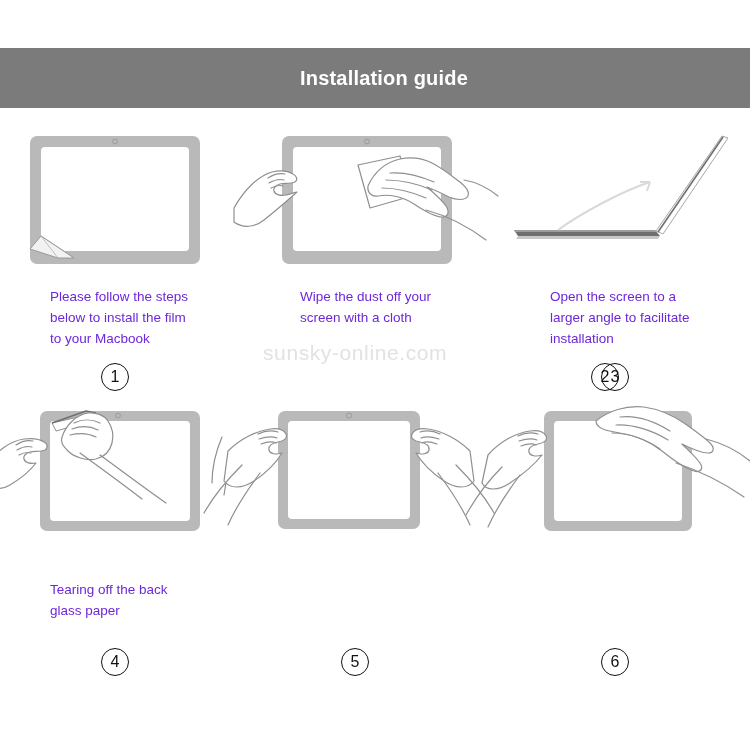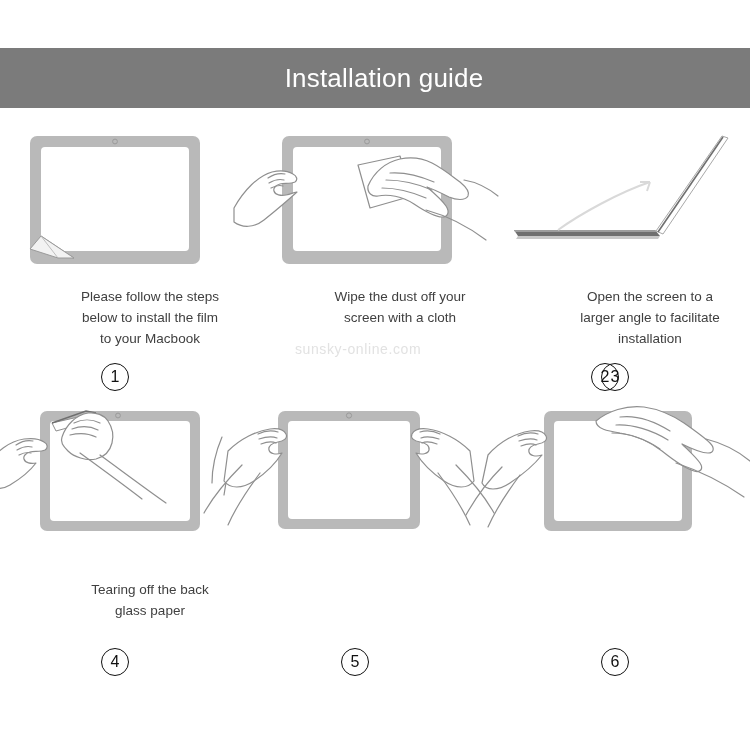--- a/index.html
+++ b/index.html
@@ -23,22 +23,22 @@
     top: 48px;
     width: 750px;
     height: 60px;
     background: #7b7b7b;
     display: flex;
     align-items: center;
     justify-content: center;
   }
   #header-title {
     color: #ffffff;
-    font-size: 26px;
-    font-weight: 400;
+    font-size: 20px;
+    font-weight: 700;
     letter-spacing: 0.2px;
     line-height: 1;
     margin-left: 18px;
   }
 
   
   #steps-grid {
     position: absolute;
     left: 0;
     top: 118px;
@@ -64,23 +64,22 @@
     top: 0;
     overflow: visible;
   }
   .step-caption {
     position: absolute;
     left: 50px;
     top: 168px;
     width: 200px;
     font-size: 13.5px;
     line-height: 21px;
-    color: #404040;
+    color: #6d28d9;
     white-space: pre-line;
-    text-align: center;
   }
   .row2 .step-caption {
     top: 160px;
     margin-top: 16px;
   }
   .step-badge {
     position: absolute;
     width: 28px;
     height: 28px;
     border: 1.4px solid #111;
@@ -101,26 +100,25 @@
   
   #panel-4 .step-badge { left: 101px; top: 245px; }
   #panel-5 .step-badge { left: 91px;  top: 245px; }
   #panel-6 .step-badge { left: 101px; top: 245px; }
 
   
   #watermark {
     position: absolute;
     left: 263px;
     top: 341px;
-    font-size: 14px;
+    font-size: 21px;
     color: #e2e2e2;
     letter-spacing: 0.6px;
     white-space: nowrap;
     pointer-events: none;
-    margin-left: 32px;
   }
 
   
   .hand { fill: none; stroke: #8f8f8f; stroke-width: 1.2; stroke-linejoin: round; stroke-linecap: round; }
   .hand-fill { fill: #ffffff; stroke: #8f8f8f; stroke-width: 1.2; stroke-linejoin: round; stroke-linecap: round; }
   .bezel { fill: #b9b9b9; }
   .screen { fill: #ffffff; }
   .camdot { fill: none; stroke: #9a9a9a; stroke-width: 1; }
 </style>
 </head>

